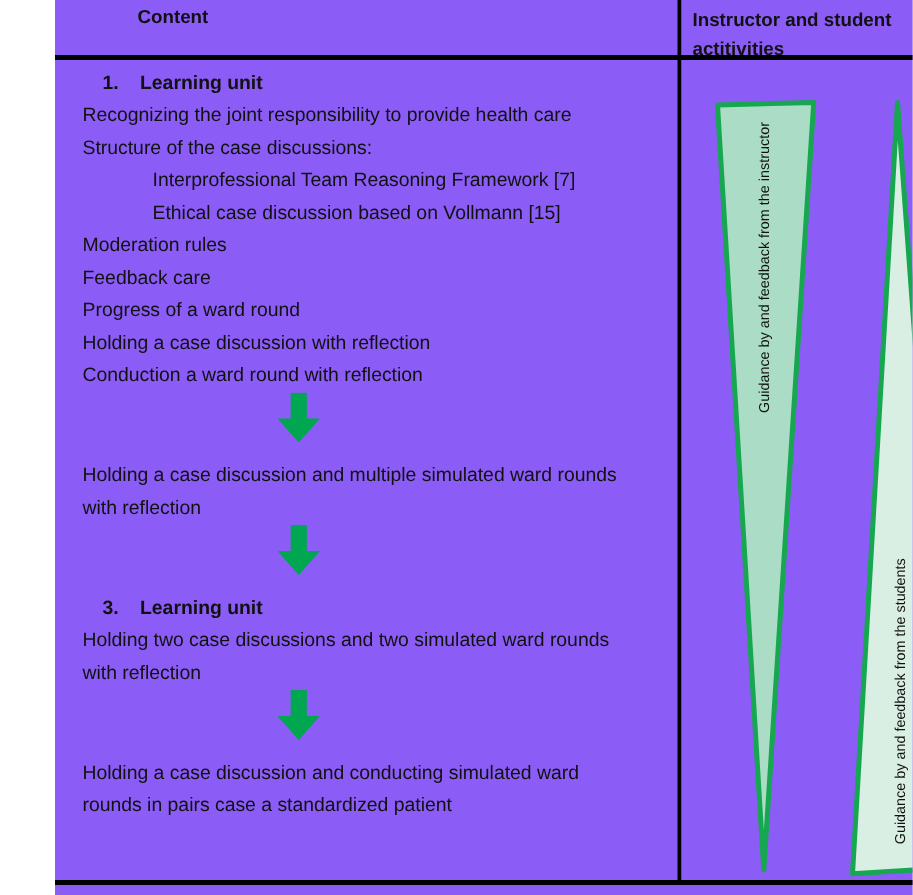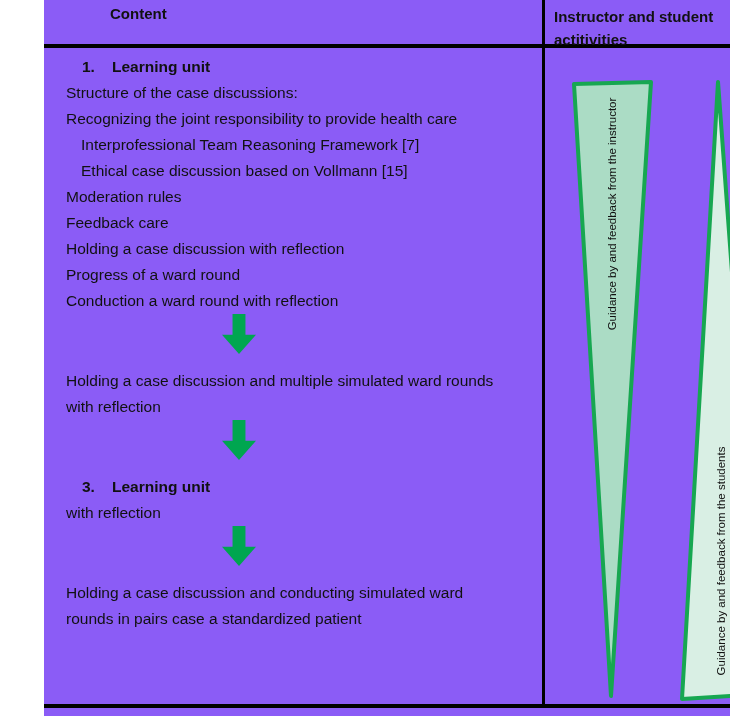--- a/index.html
+++ b/index.html
@@ -66,21 +66,21 @@
   .section-heading .num {
     display: inline-block;
     width: 30px;
   }
   .line {
     font-size: 15.5px;
     line-height: 26px;
     padding-left: 22px;
     white-space: nowrap;
   }
-  .line.indent { padding-left: 37px; }
+  .line.indent { padding-left: 78px; }
   
   .down-arrow {
     width: 34px;
     height: 40px;
     margin: 0 0 14px 178px;
     clip-path: polygon(31% 0, 69% 0, 69% 52%, 100% 52%, 50% 100%, 0 52%, 31% 52%);
   }
   
   .funnel-text {
     font-family: "Liberation Sans", "DejaVu Sans", sans-serif;
@@ -101,44 +101,45 @@
   </div>
 
   <div class="body-row">
 
     <div class="body-left">
   <div class="section">
     <div class="section-heading">
       <span class="num">1.</span><span>Learning unit</span>
     </div>
     <div>
+            <div class="line">Recognizing the joint responsibility to provide health care</div>
             <div class="line">Structure of the case discussions:</div>
-            <div class="line">Recognizing the joint responsibility to provide health care</div>
             <div class="line indent">Interprofessional Team Reasoning Framework [7]</div>
             <div class="line indent">Ethical case discussion based on Vollmann [15]</div>
             <div class="line">Moderation rules</div>
             <div class="line">Feedback care</div>
+            <div class="line">Progress of a ward round</div>
             <div class="line">Holding a case discussion with reflection</div>
-            <div class="line">Progress of a ward round</div>
             <div class="line">Conduction a ward round with reflection</div>
           </div>
   </div>
 <div class="down-arrow" style="background: rgb(0, 166, 80);"></div>
   <div class="section">
     <div>
             <div class="line">Holding a case discussion and multiple simulated ward rounds</div>
             <div class="line">with reflection</div>
           </div>
   </div>
 <div class="down-arrow" style="background: rgb(0, 166, 80);"></div>
   <div class="section">
     <div class="section-heading">
       <span class="num">3.</span><span>Learning unit</span>
     </div>
     <div>
+            <div class="line">Holding two case discussions and two simulated ward rounds</div>
             <div class="line">with reflection</div>
           </div>
   </div>
 <div class="down-arrow" style="background: rgb(0, 166, 80);"></div>
   <div class="section">
     <div>
             <div class="line">Holding a case discussion and conducting simulated ward</div>
             <div class="line">rounds in pairs case a standardized patient</div>
           </div>
   </div>

